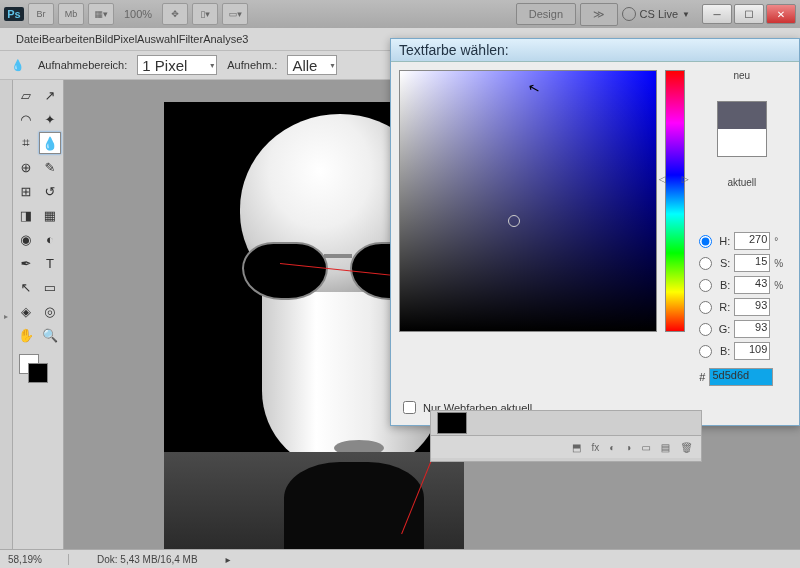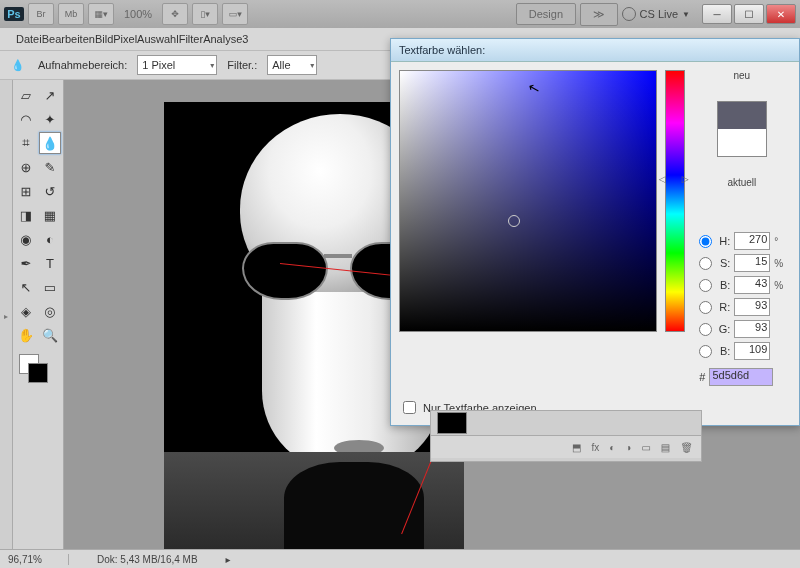--- a/index.html
+++ b/index.html
@@ -12,21 +12,21 @@
 .cslive{margin-left:auto;display:flex;align-items:center;gap:4px;color:#444}
 .cslive-circle{width:12px;height:12px;border:1px solid #666;border-radius:50%}
 .win-ctrl{display:flex;gap:2px;margin-left:8px}
 .win-btn{width:28px;height:18px;border:1px solid #888;background:linear-gradient(#f0f0f0,#d0d0d0);border-radius:2px;display:flex;align-items:center;justify-content:center;font-size:10px}
 .win-btn.close{background:linear-gradient(#e88,#c33);color:#fff}
 .menubar{height:22px;background:#d8d8d8;display:flex;align-items:center;padding:0 16px;border-bottom:1px solid #bbb}
 .menubar span{color:#333;cursor:default}
 .optbar{height:28px;background:#d8d8d8;display:flex;align-items:center;padding:0 8px;gap:10px;border-bottom:1px solid #bbb}
 .eyedrop-ico{width:20px;height:20px;display:flex;align-items:center;justify-content:center}
 .opt-label{color:#333}
-.opt-select{height:18px;border:1px solid #999;background:#fff;padding:0 14px 0 4px;font-size:11px;min-width:60px;display:inline-flex;align-items:center;position:relative}
+.opt-select{height:18px;border:1px solid #999;background:#fff;padding:0 14px 0 4px;font-size:15px;min-width:60px;display:inline-flex;align-items:center;position:relative}
 .opt-select::after{content:"▾";position:absolute;right:2px;font-size:8px;color:#666}
 .main{display:flex;height:calc(100% - 28px - 22px - 28px - 18px)}
 .rail{width:12px;background:#cfcfcf;border-right:1px solid #aaa;display:flex;align-items:center;justify-content:center}
 .rail::before{content:"▸";font-size:8px;color:#777}
 .tools{width:46px;background:#d4d4d4;border-right:1px solid #aaa;padding:4px 2px;display:flex;flex-wrap:wrap;gap:2px;align-content:flex-start}
 .tool{width:20px;height:20px;display:flex;align-items:center;justify-content:center;border:1px solid transparent;font-size:13px;color:#333}
 .tool.sel{background:#fff;border:1px solid #888;box-shadow:0 0 2px #5af}
 .swatch-fg{width:18px;height:18px;background:#fff;border:1px solid #888;margin-top:6px;margin-left:4px;position:relative}
 .swatch-bg{width:18px;height:18px;background:#000;border:1px solid #888;position:absolute;top:8px;left:8px}
 .canvas{flex:1;background:#9a9a9a;position:relative;overflow:hidden}
@@ -39,40 +39,40 @@
 .lens{position:absolute;width:82px;height:54px;background:#000;border:2px solid #888;border-radius:40% 40% 50% 50%/50% 50% 60% 60%}
 .lens.l{left:0}
 .lens.r{right:6px}
 .bridge{position:absolute;top:12px;left:82px;width:28px;height:4px;background:#888}
 .face{position:absolute;top:190px;left:98px;width:180px;height:180px;background:linear-gradient(90deg,#ccc,#fff 30%,#eee 60%,#aaa);border-radius:0 0 45% 45%}
 .mouth{position:absolute;top:338px;left:170px;width:50px;height:16px;background:#888;border-radius:50%}
 .jacket{position:absolute;top:350px;left:0;right:0;height:100px;background:linear-gradient(#4a4a4a,#2a2a2a)}
 .shirt{position:absolute;top:360px;left:120px;width:140px;height:90px;background:#0a0a0a;border-radius:40% 40% 0 0}
 .redline{position:absolute;height:1px;background:#d22;transform-origin:left center}
 .picker{position:absolute;top:38px;left:390px;right:0;width:408px;background:#ededed;border:1px solid #7aa8c8;box-shadow:0 2px 8px rgba(0,0,0,.3)}
-.picker-title{height:22px;background:linear-gradient(#dff0fb,#bcd8ec);border-bottom:1px solid #9bb;padding:0 8px;display:flex;align-items:center;color:#234;font-size:11px}
+.picker-title{height:22px;background:linear-gradient(#dff0fb,#bcd8ec);border-bottom:1px solid #9bb;padding:0 8px;display:flex;align-items:center;color:#234;font-size:14px}
 .picker-body{padding:8px;display:flex;gap:8px}
 .sv-field{width:260px;height:260px;position:relative;border:1px solid #888}
 .sv-grad{position:absolute;inset:0;background:linear-gradient(to top,#000,transparent),linear-gradient(to right,#fff,#0000ff)}
 .sv-cursor{position:absolute;width:10px;height:10px;border:1px solid #ccc;border-radius:50%;left:114px;top:150px;transform:translate(-50%,-50%)}
 .hue-strip{width:18px;height:260px;border:1px solid #888;background:linear-gradient(to bottom,#f00,#f0f,#00f 40%,#0ff,#0f0,#ff0,#f00)}
 .hue-ind{position:absolute;top:104px;left:-6px;width:30px;display:flex;justify-content:space-between;font-size:9px;color:#666}
 .right-col{width:100px;display:flex;flex-direction:column;align-items:center;gap:20px}
 .neu-lbl{font-size:10px;color:#444}
 .preview{width:48px;height:54px;border:1px solid #888}
 .prev-new{height:27px;background:#5d5d6d}
 .prev-cur{height:27px;background:#fff}
 .inputs{margin-top:24px;display:flex;flex-direction:column;gap:4px}
 .irow{display:flex;align-items:center;gap:4px}
 .irow input[type=radio]{margin:0}
 .irow label{width:14px;text-align:right;color:#333}
 .irow .val{width:30px;height:16px;border:1px solid #999;background:#fff;padding:0 2px;text-align:right;font-size:11px}
 .irow .unit{width:10px;font-size:10px;color:#555}
 .hex-row{display:flex;align-items:center;gap:4px;margin-top:4px}
-.hex-val{width:58px;height:16px;border:1px solid #999;background:#c4b5fd;padding:0 2px;font-size:11px}
+.hex-val{width:58px;height:16px;border:1px solid #999;background:#0ea5e9;padding:0 2px;font-size:11px}
 .webonly{margin-top:4px;display:flex;align-items:center;gap:4px;font-size:11px;color:#333}
 .layers-mini{position:absolute;top:410px;left:430px;width:270px;height:50px;background:#cfcfcf;border:1px solid #aaa}
 .layers-mini .row{height:24px;display:flex;align-items:center;padding:0 6px;gap:6px}
 .thumb{width:28px;height:20px;background:#000;border:1px solid #888}
 .layers-foot{height:22px;background:#d8d8d8;border-top:1px solid #aaa;display:flex;align-items:center;justify-content:flex-end;gap:10px;padding:0 8px;color:#666;font-size:10px}
 .statusbar{position:absolute;bottom:0;left:0;right:0;height:18px;background:#d8d8d8;border-top:1px solid #aaa;display:flex;align-items:center;padding:0 8px;gap:20px;font-size:10px;color:#444}
 .statusbar .zoom{width:60px;border-right:1px solid #aaa}
 .statusbar .dok{padding:0 8px}
 .cursor-arrow{position:absolute;top:80px;left:528px;font-size:14px;color:#000;transform:rotate(-15deg)}
 </style>
@@ -111,21 +111,21 @@
   <span>Auswahl</span>
   <span>Filter</span>
   <span>Analyse</span>
   <span>3</span>
 </div>
 
 <div class="optbar">
   <span class="eyedrop-ico">💧</span>
   <span class="opt-label">Aufnahmebereich:</span>
   <span class="opt-select">1 Pixel</span>
-  <span class="opt-label">Filter.:</span>
+  <span class="opt-label">Aufnehm.:</span>
   <span class="opt-select" style="min-width:30px">Alle</span>
 </div>
 
 <div class="main">
   <div class="rail"></div>
   <div class="tools">
     <div class="tool">▱</div>
       <div class="tool">↗</div>
     <div class="tool">◠</div>
       <div class="tool">✦</div>
@@ -233,21 +233,21 @@
           </div>
         <div class="hex-row">
             <span>#</span>
             <span class="hex-val">5d5d6d</span>
           </div>
       </div>
     </div>
   </div>
   <div class="webonly" style="padding:0 8px 8px">
       <input type="checkbox" style="">
-      <span>Nur Textfarbe anzeigen</span>
+      <span>Nur Webfarben aktuell</span>
     </div>
 </div>
 
 <div class="layers-mini">
   <div class="row">
       <div class="thumb"></div>
     </div>
   <div class="layers-foot">
     <span>⬒</span>
     <span>fx</span>
@@ -255,16 +255,16 @@
     <span>◑</span>
     <span>▭</span>
     <span>▤</span>
     <span>🗑</span>
   </div>
 </div>
 
 <div class="cursor-arrow">↖</div>
 
 <div class="statusbar">
-  <span class="zoom">96,71%</span>
+  <span class="zoom">58,19%</span>
   <span class="dok">Dok: 5,43 MB/16,4 MB</span>
   <span>▸</span>
 </div>
 
 </body></html>

